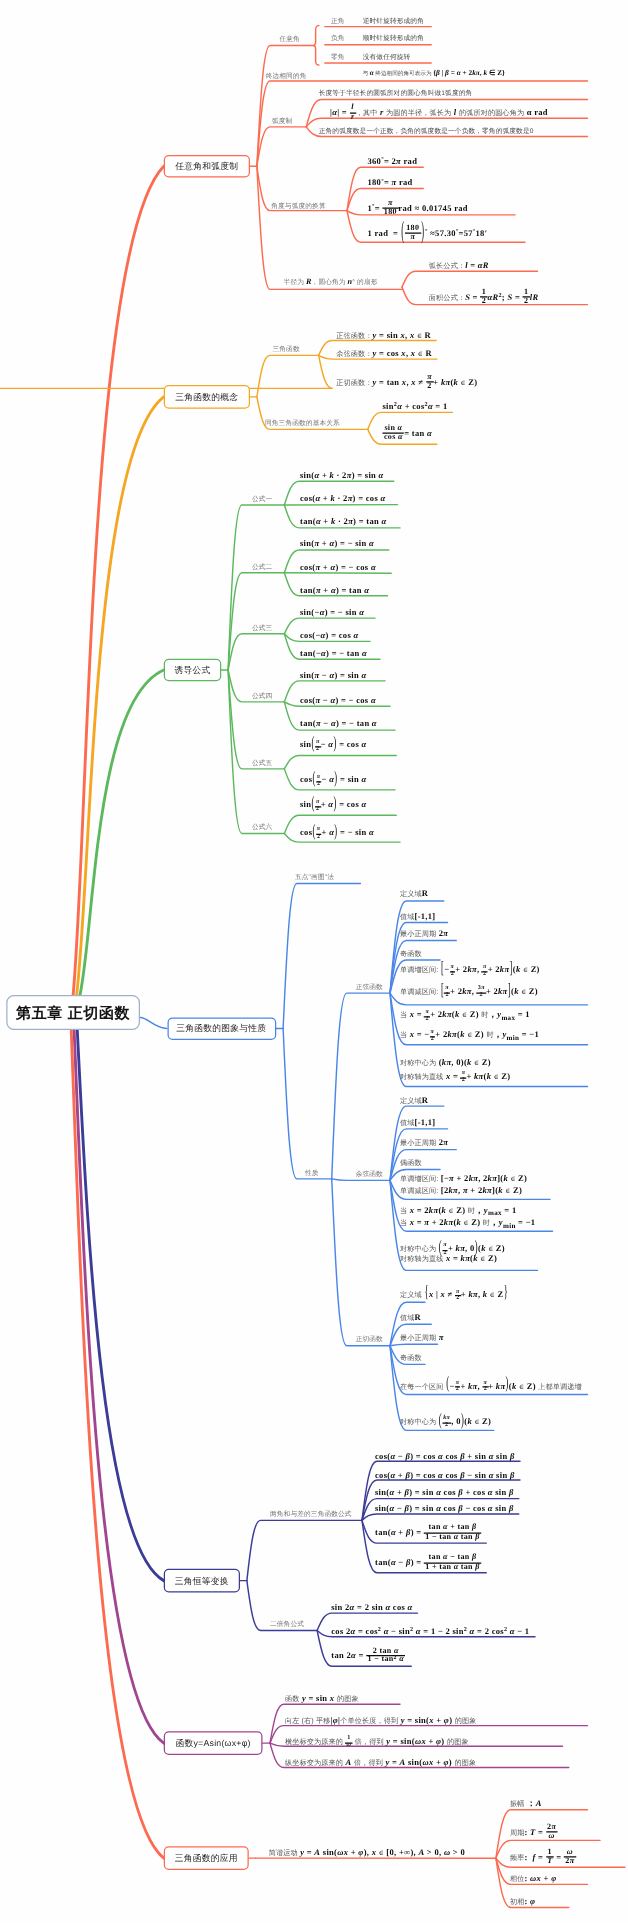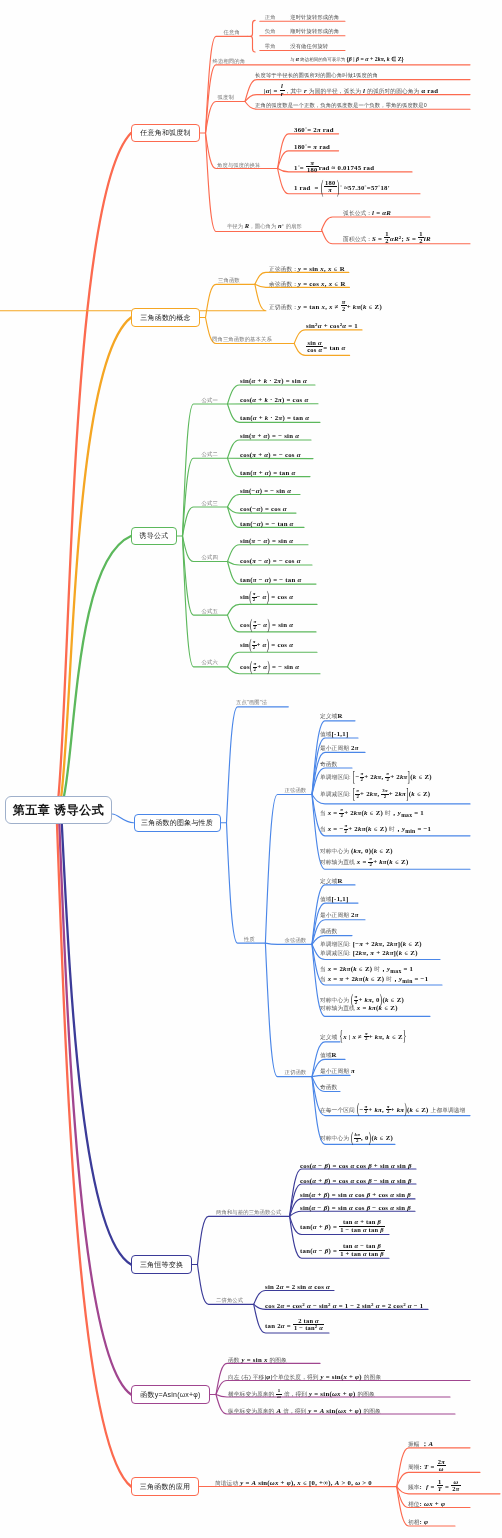--- a/index.html
+++ b/index.html
@@ -145,21 +145,21 @@
       <path d="M216 1394.5C219.30 1396.05,221.72 1397.00,227.00 1397L450 1397" fill="none" stroke="#A0458F" stroke-width="1.15" stroke-linecap="round" stroke-linejoin="round"></path>
       <path d="M216 1394.5C219.30 1406.59,221.72 1414.00,227.00 1414L455 1414" fill="none" stroke="#A0458F" stroke-width="1.15" stroke-linecap="round" stroke-linejoin="round"></path>
       <path d="M199 1486.5L204.5 1486.5" fill="none" stroke="#FC6A4F" stroke-width="1.15" stroke-linecap="round" stroke-linejoin="round"></path>
       <path d="M204.5 1486.5L396.7 1486.6" fill="none" stroke="#FC6A4F" stroke-width="1.15" stroke-linecap="round" stroke-linejoin="round"></path>
       <path d="M396.7 1486.6C400.30 1462.54,402.94 1447.80,408.70 1447.8L470 1447.8" fill="none" stroke="#FC6A4F" stroke-width="1.15" stroke-linecap="round" stroke-linejoin="round"></path>
       <path d="M396.7 1486.6C400.30 1477.73,402.94 1472.30,408.70 1472.3L480 1472.3" fill="none" stroke="#FC6A4F" stroke-width="1.15" stroke-linecap="round" stroke-linejoin="round"></path>
       <path d="M396.7 1486.6C400.30 1491.06,402.94 1493.80,408.70 1493.8L500 1493.8" fill="none" stroke="#FC6A4F" stroke-width="1.15" stroke-linecap="round" stroke-linejoin="round"></path>
       <path d="M396.7 1486.6C400.30 1499.56,402.94 1507.50,408.70 1507.5L470 1507.5" fill="none" stroke="#FC6A4F" stroke-width="1.15" stroke-linecap="round" stroke-linejoin="round"></path>
       <path d="M396.7 1486.6C400.30 1511.03,402.94 1526.00,408.70 1526L455 1526" fill="none" stroke="#FC6A4F" stroke-width="1.15" stroke-linecap="round" stroke-linejoin="round"></path>
     </svg>
-  <div id="rootnode">第五章 诱导公式</div>
+  <div id="rootnode">第五章 正切函数</div>
   <div id="nodes">
       <div class="bnode" style="left: 131px; top: 124px; width: 69px; height: 18px; border-color: rgb(252, 106, 79);">任意角和弧度制</div>
       <div class="bnode" style="left: 131px; top: 308px; width: 69px; height: 19px; border-color: rgb(245, 166, 35);">三角函数的概念</div>
       <div class="bnode" style="left: 131px; top: 527px; width: 46px; height: 18px; border-color: rgb(92, 184, 92);">诱导公式</div>
       <div class="bnode" style="left: 133.5px; top: 814px; width: 87px; height: 17.5px; border-color: rgb(74, 134, 232);">三角函数的图象与性质</div>
       <div class="bnode" style="left: 131px; top: 1255px; width: 61px; height: 19px; border-color: rgb(59, 59, 152);">三角恒等变换</div>
       <div class="bnode" style="left: 131px; top: 1385px; width: 79px; height: 19px; border-color: rgb(160, 69, 143);">函数y=Asin(ωx+φ)</div>
       <div class="bnode" style="left: 131px; top: 1477px; width: 68px; height: 19px; border-color: rgb(252, 106, 79);">三角函数的应用</div>
       <div class="lbl" style="left: 223.5px; top: 30.2px;">任意角</div>
       <div class="lbl" style="left: 264.8px; top: 14.5px;">正角</div>

